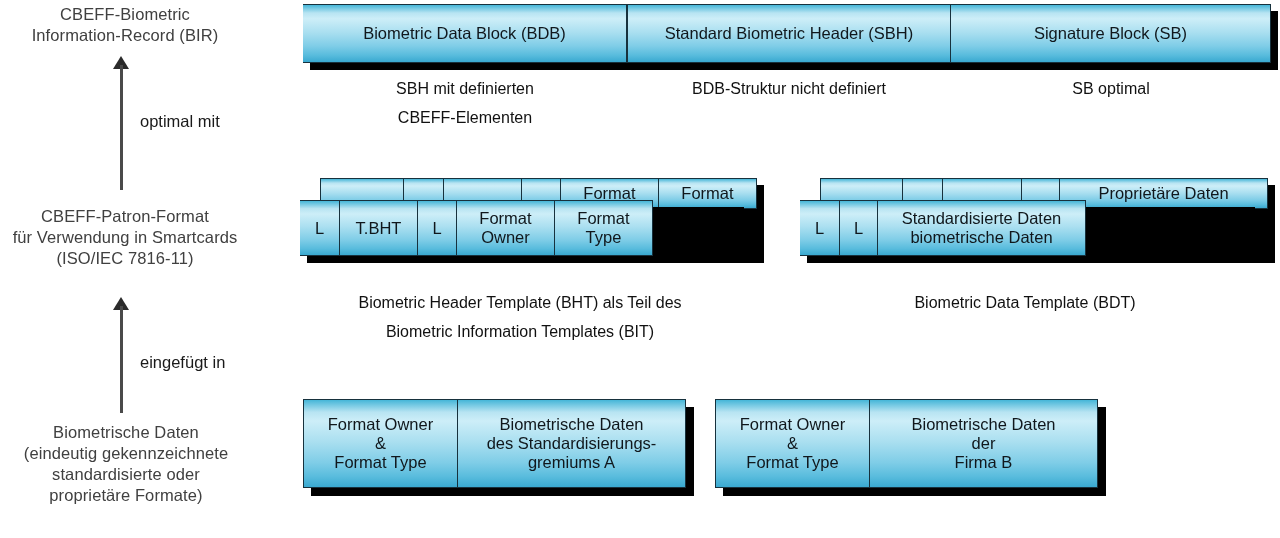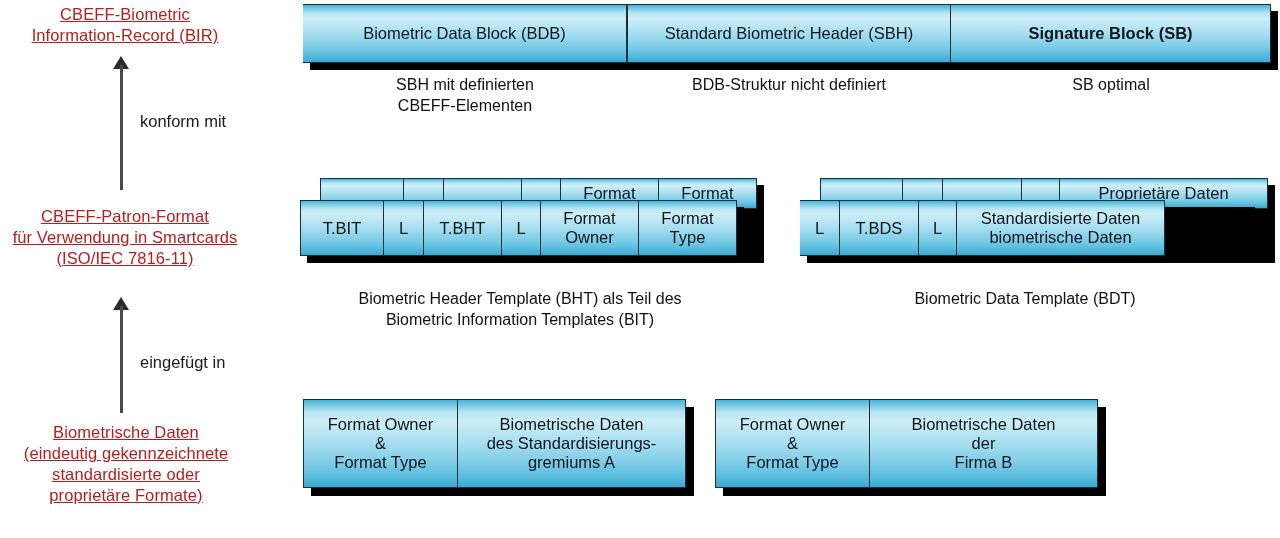--- a/index.html
+++ b/index.html
@@ -12,24 +12,23 @@
     position:relative;
   }
   #stage{position:absolute;left:0;top:0;width:1280px;height:538px;}
 
   
   .lbl{
     position:absolute;
     text-align:center;
     font-size:16.5px;
     line-height:21px;
-    color:#b91c1c;
+    color:#404040;
     letter-spacing:.1px;
     white-space:pre-line;
-    text-decoration:underline;
   }
 
   
   .arrow{position:absolute;}
   .arrow .shaft{
     position:absolute;left:50%;top:9px;bottom:0;width:3px;
     margin-left:-1.5px;background:#4a4a4a;
   }
   .arrow .head{
     position:absolute;left:50%;top:0;width:0;height:0;
@@ -68,37 +67,37 @@
     font-size:16.5px;
     line-height:19px;
     color:#10171c;
     white-space:pre-line;
     overflow:hidden;
   }
   .cell.nb{border-left-width:0;}
 
   
   .cap{
-    position:absolute;text-align:center;font-size:16px;line-height:21px;
+    position:absolute;text-align:center;font-size:16px;line-height:29px;
     color:#111111;white-space:pre-line;
   }
 </style>
 </head>
 <body>
 
 <div id="stage">
 
   <div class="lbl" style="left:0px;top:4px;width:250px;">CBEFF-Biometric
 Information-Record (BIR)</div>
 
   <div class="arrow" style="left:105px;top:56px;width:32px;height:134px;">
     <div class="head"></div>
     <div class="shaft"></div>
   </div>
-  <div class="arrow-lbl" style="left:140px;top:112px;">konform mit</div>
+  <div class="arrow-lbl" style="left:140px;top:112px;">optimal mit</div>
 
   <div class="lbl" style="left:0px;top:206px;width:250px;">CBEFF-Patron-Format
 für Verwendung in Smartcards
 (ISO/IEC 7816-11)</div>
 
   <div class="arrow" style="left:105px;top:297px;width:32px;height:116px;">
     <div class="head"></div>
     <div class="shaft"></div>
   </div>
   <div class="arrow-lbl" style="left:140px;top:353px;">eingefügt in</div>
@@ -106,21 +105,21 @@
   <div class="lbl" style="left:0px;top:422px;width:252px;">Biometrische Daten
 (eindeutig gekennzeichnete
 standardisierte oder
 proprietäre Formate)</div>
 
   <div class="grp" style="left:303px;top:4px;width:975px;height:66px;">
     <div class="shadow" style="left:7px;top:7px;width:968px;height:59px;"></div>
     <div class="row" style="left:0px;top:0px;width:968px;height:59px;">
       <div class="cell nb" style="width:324px;">Biometric Data Block (BDB)</div>
       <div class="cell" style="width:324px;">Standard Biometric Header (SBH)</div>
-      <div class="cell nb" style="width:320px;font-weight:bold;">Signature Block (SB)</div>
+      <div class="cell nb" style="width:320px;">Signature Block (SB)</div>
     </div>
   </div>
 
   <div class="cap" style="left:303px;top:74px;width:324px;">SBH mit definierten
 CBEFF-Elementen</div>
   <div class="cap" style="left:627px;top:74px;width:324px;">BDB-Struktur nicht definiert</div>
   <div class="cap" style="left:951px;top:74px;width:320px;">SB optimal</div>
 
   <div class="grp" style="left:300px;top:178px;width:470px;height:110px;">
 
@@ -129,21 +128,20 @@
       <div class="cell" style="width:84px;font-size:15px;"></div>
       <div class="cell nb" style="width:40px;font-size:15px;"></div>
       <div class="cell nb" style="width:78px;font-size:15px;"></div>
       <div class="cell nb" style="width:39px;font-size:15px;"></div>
       <div class="cell nb" style="width:98px;font-size:16.5px;">Format</div>
       <div class="cell nb" style="width:98px;font-size:16.5px;">Format</div>
     </div>
 
     <div class="shadow" style="left:7px;top:29px;width:437px;height:56px;"></div>
     <div class="row" style="left:0px;top:22px;width:437px;height:56px;">
-      <div class="cell" style="width:84px;">T.BIT</div>
       <div class="cell nb" style="width:40px;">L</div>
       <div class="cell nb" style="width:78px;">T.BHT</div>
       <div class="cell nb" style="width:39px;">L</div>
       <div class="cell nb" style="width:98px;">Format
 Owner</div>
       <div class="cell nb" style="width:98px;">Format
 Type</div>
     </div>
   </div>
 
@@ -157,21 +155,20 @@
       <div class="cell" style="width:83px;font-size:15px;"></div>
       <div class="cell nb" style="width:40px;font-size:15px;"></div>
       <div class="cell nb" style="width:79px;font-size:15px;"></div>
       <div class="cell nb" style="width:38px;font-size:15px;"></div>
       <div class="cell nb" style="width:208px;font-size:16.5px;">Proprietäre Daten</div>
     </div>
 
     <div class="shadow" style="left:7px;top:29px;width:448px;height:56px;"></div>
     <div class="row" style="left:0px;top:22px;width:448px;height:56px;">
       <div class="cell nb" style="width:40px;">L</div>
-      <div class="cell nb" style="width:79px;">T.BDS</div>
       <div class="cell nb" style="width:38px;">L</div>
       <div class="cell nb" style="width:208px;">Standardisierte Daten
 biometrische Daten</div>
     </div>
   </div>
 
   <div class="cap" style="left:800px;top:288px;width:450px;">Biometric Data Template (BDT)</div>
 
   <div class="grp" style="left:303px;top:399px;width:400px;height:100px;">
     <div class="shadow" style="left:8px;top:8px;width:383px;height:89px;"></div>

